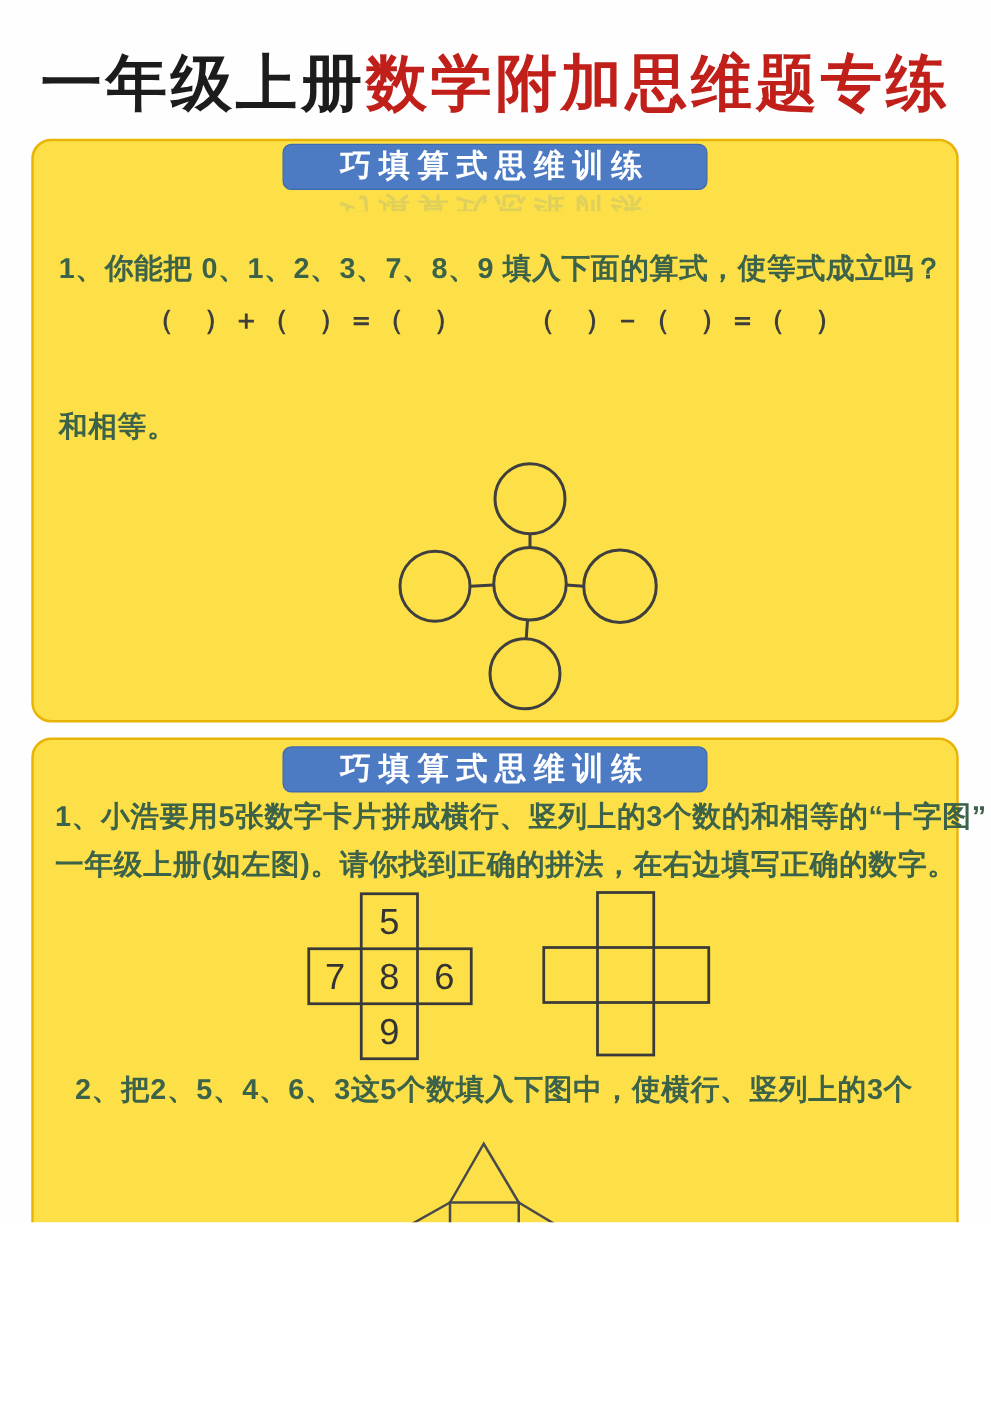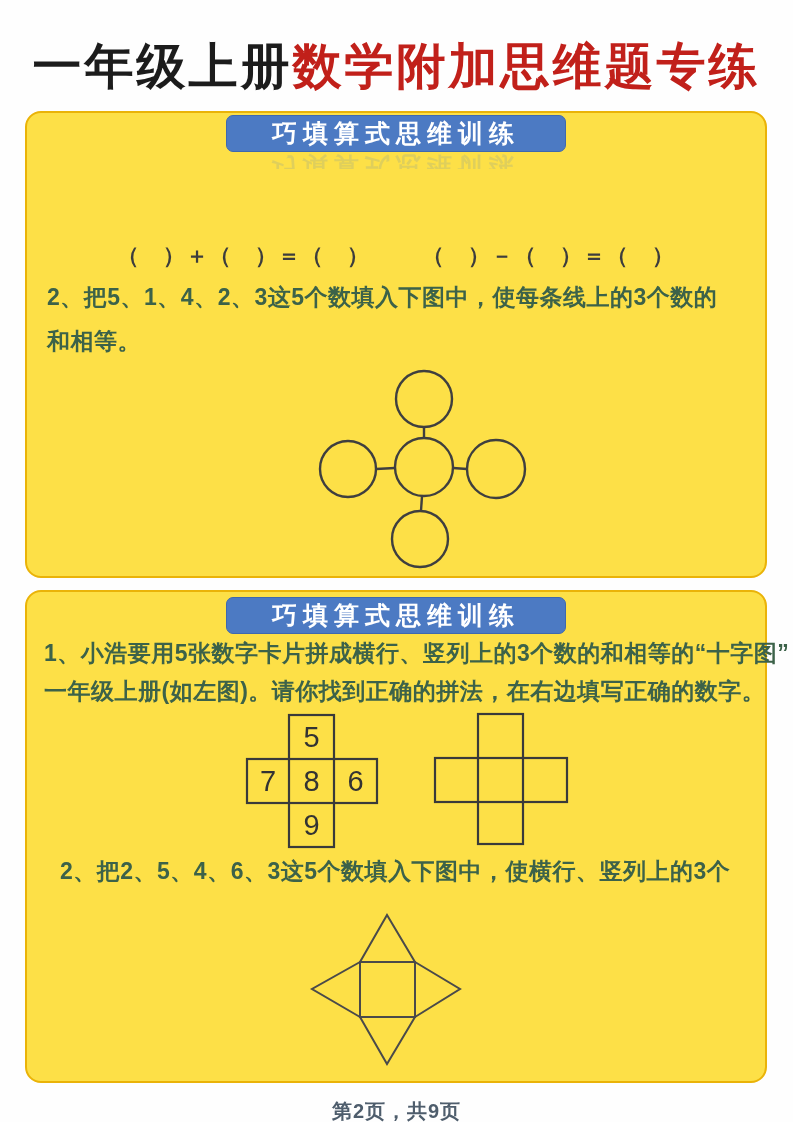--- a/index.html
+++ b/index.html
@@ -2,21 +2,21 @@
 <html><head>
 <meta charset="utf-8">
 <style>
   * { margin: 0; padding: 0; box-sizing: border-box; }
   html, body { background: #ffffff; }
   body { font-family: "Liberation Sans", sans-serif; }
 
   .page {
     position: relative;
     width: 793px;
-    height: 1122px;
+    height: 978px;
     background: #fefefe;
     overflow: hidden;
   }
 
   
   .main-title {
     position: absolute;
     top: 34px;
     left: 0;
     width: 100%;
@@ -139,27 +139,27 @@
   <div class="main-title">
     <span class="title-black">一年级上册</span><span class="title-red">数学附加思维题专练</span>
   </div>
 
   <div class="card card-1">
     <div class="banner banner-1">
       <span>巧填算式思维训练</span>
     </div>
     <div class="banner-reflection">巧填算式思维训练</div>
 
+    <div class="q-text" style="left:20px; top:86px;">1、你能把 0、1、2、3、7、8、9 填入下面的算式，使等式成立吗？</div>
 
     <div class="equation-row">
       <span>（　）＋（　）＝（　）</span>
       <span>（　）－（　）＝（　）</span>
     </div>
 
-    <div class="q-text" style="left:20px; top:169px;">2、把5、1、4、2、3这5个数填入下图中，使每条线上的3个数的</div>
     <div class="q-text" style="left:20px; top:213px;">和相等。</div>
 
     <svg class="fig fig-circles" width="250" height="205" viewBox="0 0 250 205">
       <g fill="none" stroke="#3f3f3f" stroke-width="2.4">
         <circle cx="127" cy="34" r="28"></circle>
         <circle cx="127" cy="102" r="29"></circle>
         <circle cx="51" cy="104" r="28"></circle>
         <circle cx="199" cy="104" r="29"></circle>
         <circle cx="123" cy="174" r="28"></circle>
         <line x1="127" y1="62" x2="127" y2="73"></line>

